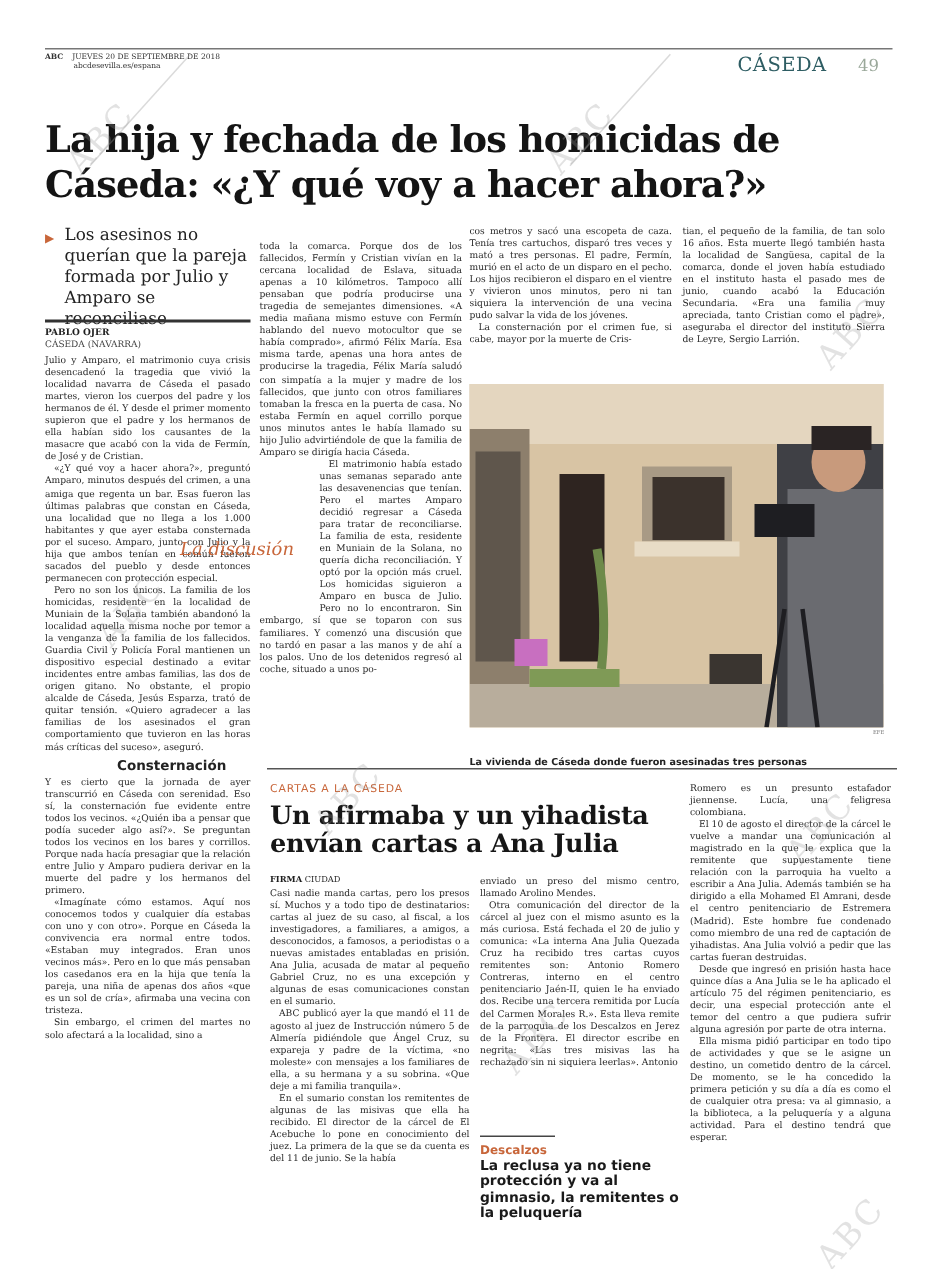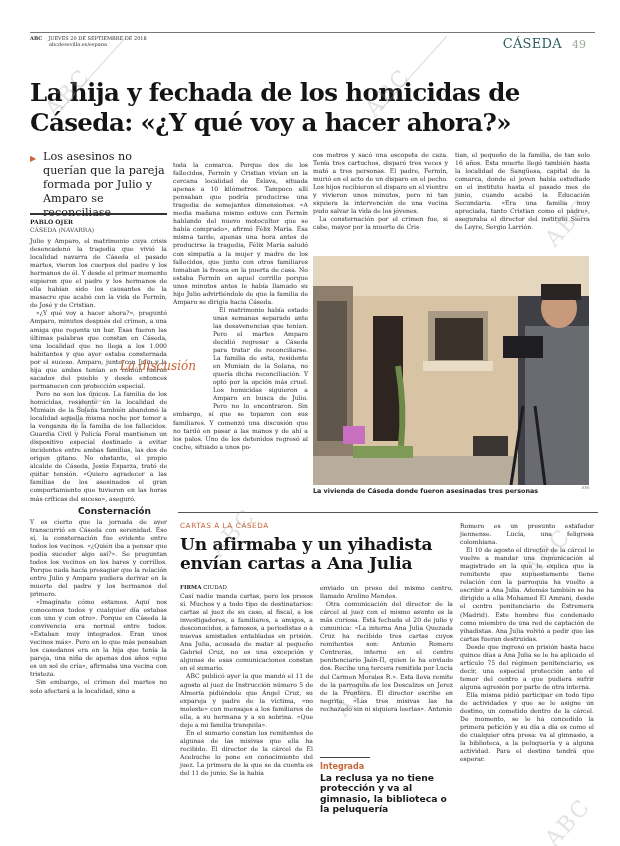--- a/index.html
+++ b/index.html
@@ -4,21 +4,21 @@
 <style>
   * { margin: 0; padding: 0; box-sizing: border-box; }
   html, body { width: 620px; height: 846px; background: #ffffff; overflow: hidden; }
   body { position: relative; font-family: "DejaVu Serif", serif; color: #1e1e1e; }
 
   .header-rule { position: absolute; left: 30px; top: 32px; width: 565px; height: 1px; background: #777; }
   .header-left { position: absolute; left: 30px; top: 35px; font-size: 5px; line-height: 6px; color: #333; }
   .header-left .brand { font-weight: bold; margin-right: 6px; }
   .header-right { position: absolute; right: 34px; top: 36px; font-size: 13px; font-family: "DejaVu Serif", serif; }
   .header-right .section { color: #2e5d63; letter-spacing: 0.3px; }
-  .header-right .page { color: #9aa89a; margin-left: 10px; font-size: 11px; }
+  .header-right .page { color: #9aa89a; margin-left: 21px; font-size: 11px; }
 
   .main-title { position: absolute; left: 30px; top: 78px; width: 570px; font-family: "DejaVu Serif", serif; font-weight: bold; font-size: 24.5px; line-height: 30px; letter-spacing: -0.6px; color: #141414; }
 
   .deck { position: absolute; left: 32px; top: 150px; width: 140px; font-size: 11.2px; line-height: 14px; color: #222; }
   .deck .arrow { color: #c8663a; font-size: 8px; position: absolute; left: -2px; top: 2px; }
   .deck .txt { display: block; padding-left: 11px; }
   .deck-rule { position: absolute; left: 30px; top: 213px; width: 137px; height: 2px; background: #333; }
 
   .byline { position: absolute; left: 30px; top: 218px; font-size: 6px; line-height: 8px; }
   .byline .author { font-weight: bold; }
@@ -27,21 +27,21 @@
   .col { position: absolute; font-size: 6.1px; line-height: 8.05px; text-align: justify; color: #2a2a2a; }
   .col p { text-indent: 6px; }
   .col p.noindent { text-indent: 0; }
   .col h3 { font-family: "DejaVu Sans", sans-serif; font-weight: bold; font-size: 9px; line-height: 11px; margin: 3px 0 1px 0; color: #222; text-indent: 0; padding-left: 48px; }
 
   .pull { position: absolute; left: 108px; top: 361px; width: 100px; text-align: center; font-style: italic; font-size: 12px; line-height: 11.2px; color: #222; }
   .pull .label { color: #c8663a; display: block; }
 
   .photo { position: absolute; left: 313px; top: 256px; width: 276px; height: 229px; overflow: hidden; background: #d9c8b0; }
   .photo svg { display: block; }
-  .photo-caption { position: absolute; left: 313px; top: 487px; font-size: 6.4px; font-weight: bold; color: #222; font-family: "DejaVu Sans", sans-serif; }
+  .photo-caption { position: absolute; left: 313px; top: 504px; font-size: 6.4px; font-weight: bold; color: #222; font-family: "DejaVu Sans", sans-serif; }
   .photo-credit { position: absolute; left: 582px; top: 486px; font-size: 3.5px; color: #666; }
 
   .sep-rule { position: absolute; left: 178px; top: 512px; width: 420px; height: 1px; background: #555; }
   .kicker { position: absolute; left: 180px; top: 521px; font-size: 7.2px; color: #c8663a; letter-spacing: 0.6px; font-family: "DejaVu Sans", sans-serif; }
   .sub-title { position: absolute; left: 180px; top: 535px; width: 300px; font-weight: bold; font-size: 17px; line-height: 19px; color: #161616; letter-spacing: -0.2px; }
   .firma { position: absolute; left: 180px; top: 584px; font-size: 5.5px; }
   .firma b { font-weight: bold; }
 
   .box-rule { position: absolute; left: 320px; top: 757px; width: 50px; height: 1px; background: #444; }
   .box-kicker { position: absolute; left: 320px; top: 762px; font-size: 8px; color: #c8663a; font-weight: bold; font-family: "DejaVu Sans", sans-serif; }
@@ -142,22 +142,22 @@
   <p>ABC publicó ayer la que mandó el 11 de agosto al juez de Instrucción número 5 de Almería pidiéndole que Ángel Cruz, su expareja y padre de la víctima, «no moleste» con mensajes a los familiares de ella, a su hermana y a su sobrina. «Que deje a mi familia tranquila».</p>
   <p>En el sumario constan los remitentes de algunas de las misivas que ella ha recibido. El director de la cárcel de El Acebuche lo pone en conocimiento del juez. La primera de la que se da cuenta es del 11 de junio. Se la había</p>
 </div>
 
 <div class="col" style="left:320px; top:584px; width:133px;">
   <p class="noindent">enviado un preso del mismo centro, llamado Arolino Mendes.</p>
   <p>Otra comunicación del director de la cárcel al juez con el mismo asunto es la más curiosa. Está fechada el 20 de julio y comunica: «La interna Ana Julia Quezada Cruz ha recibido tres cartas cuyos remitentes son: Antonio Romero Contreras, interno en el centro penitenciario Jaén-II, quien le ha enviado dos. Recibe una tercera remitida por Lucía del Carmen Morales R.». Esta lleva remite de la parroquia de los Descalzos en Jerez de la Frontera. El director escribe en negrita: «Las tres misivas las ha rechazado sin ni siquiera leerlas». Antonio</p>
 </div>
 
 <div class="box-rule"></div>
-<div class="box-kicker">Integrada</div>
-<div class="box-title">La reclusa ya no tiene protección y va al gimnasio, la biblioteca o la peluquería</div>
+<div class="box-kicker">Descalzos</div>
+<div class="box-title">La reclusa ya no tiene protección y va al gimnasio, la remitentes o la peluquería</div>
 
 <div class="col" style="left:460px; top:522px; width:134px;">
   <p class="noindent">Romero es un presunto estafador jiennense. Lucía, una feligresa colombiana.</p>
   <p>El 10 de agosto el director de la cárcel le vuelve a mandar una comunicación al magistrado en la que le explica que la remitente que supuestamente tiene relación con la parroquia ha vuelto a escribir a Ana Julia. Además también se ha dirigido a ella Mohamed El Amrani, desde el centro penitenciario de Estremera (Madrid). Este hombre fue condenado como miembro de una red de captación de yihadistas. Ana Julia volvió a pedir que las cartas fueran destruidas.</p>
   <p>Desde que ingresó en prisión hasta hace quince días a Ana Julia se le ha aplicado el artículo 75 del régimen penitenciario, es decir, una especial protección ante el temor del centro a que pudiera sufrir alguna agresión por parte de otra interna.</p>
   <p>Ella misma pidió participar en todo tipo de actividades y que se le asigne un destino, un cometido dentro de la cárcel. De momento, se le ha concedido la primera petición y su día a día es como el de cualquier otra presa: va al gimnasio, a la biblioteca, a la peluquería y a alguna actividad. Para el destino tendrá que esperar.</p>
 </div>
 
 <div class="watermark" style="left:40px; top:80px;">ABC</div>
 <div class="wm-line" style="left:60px; top:110px; width:100px;"></div>

